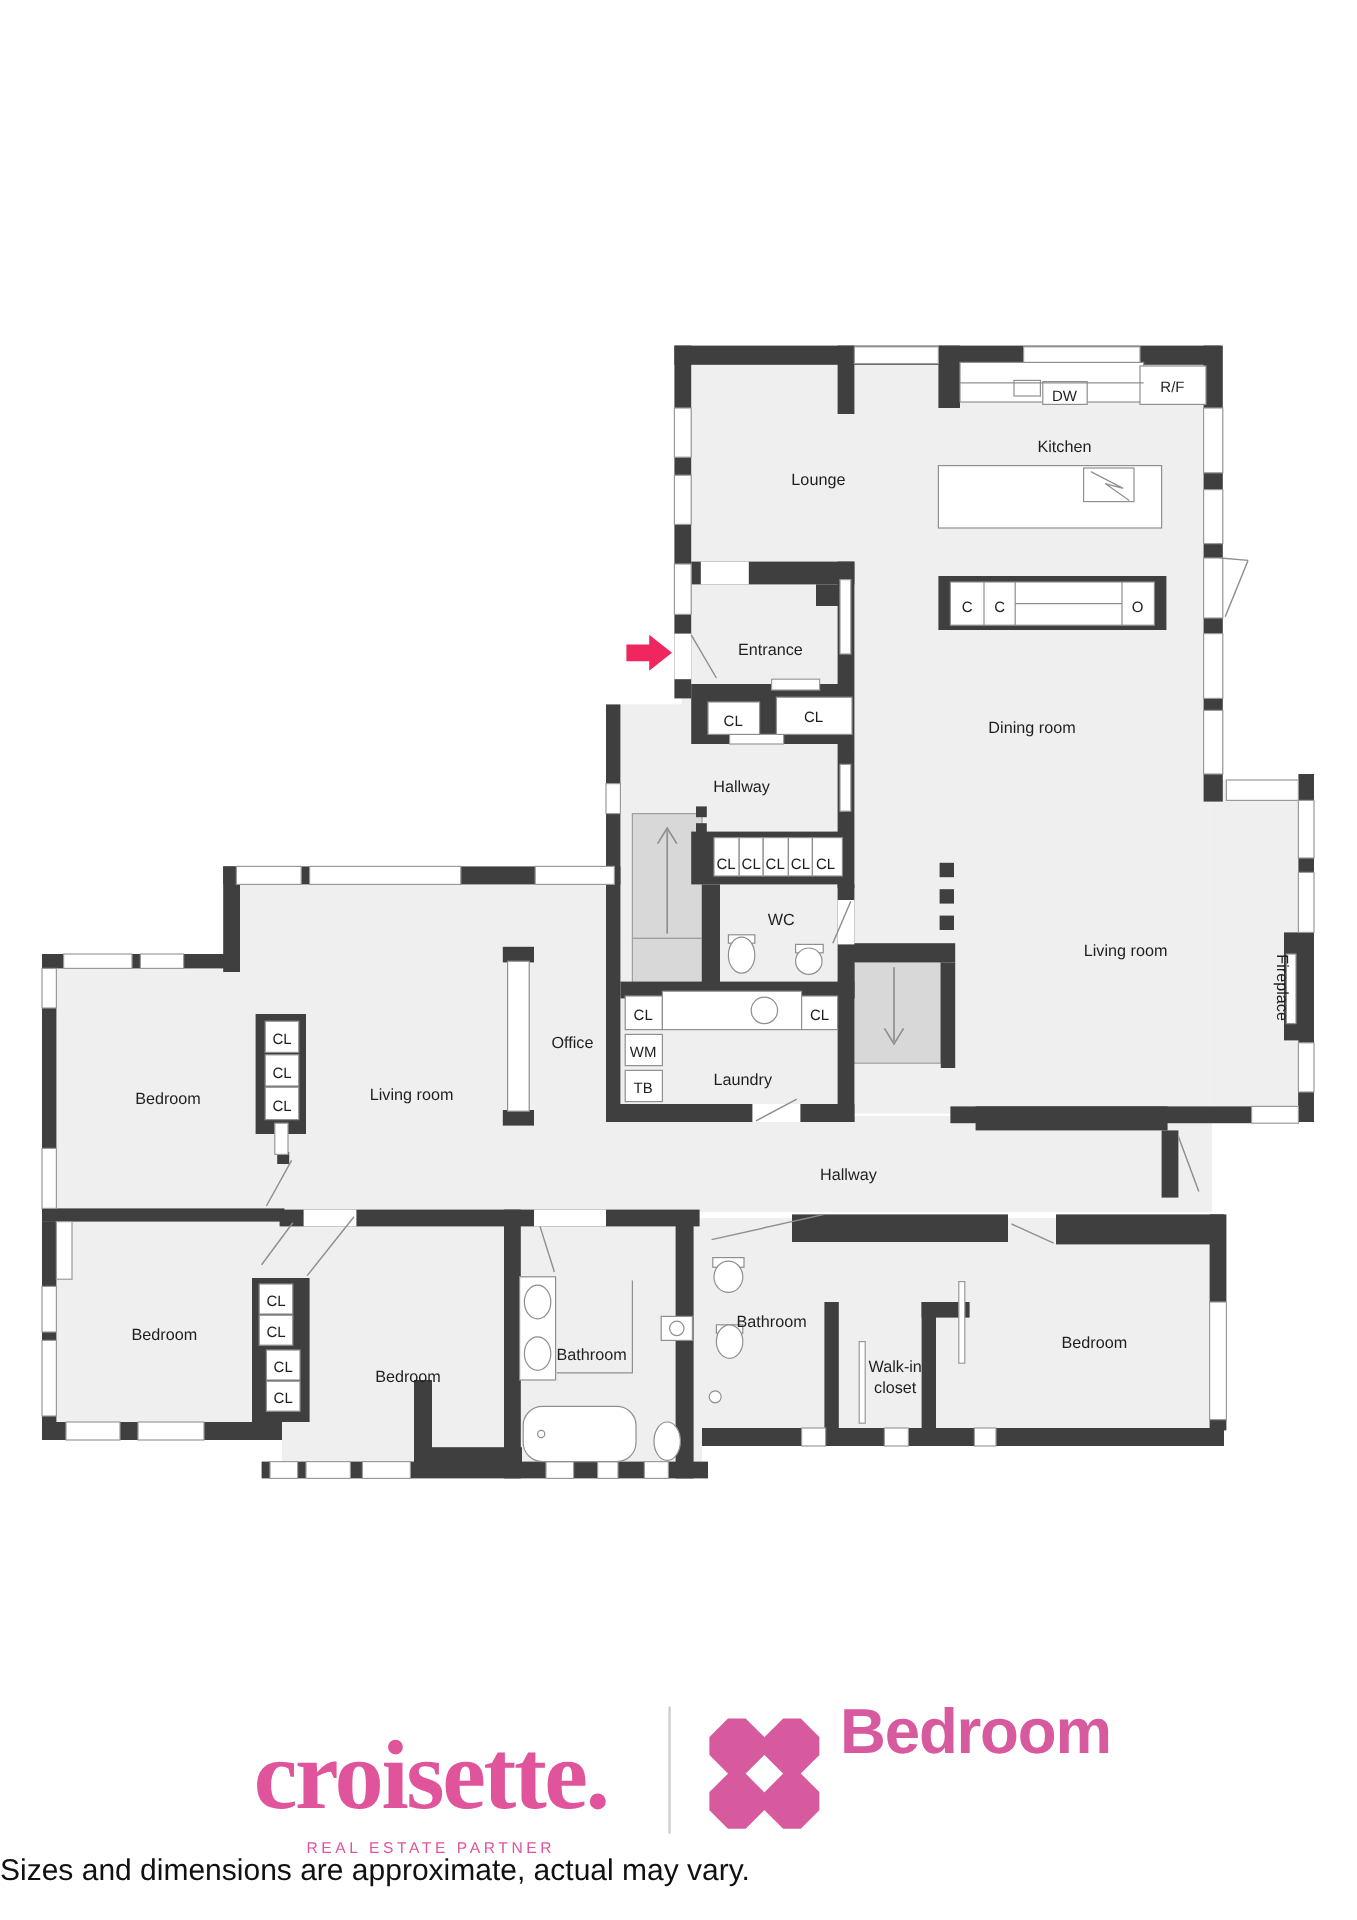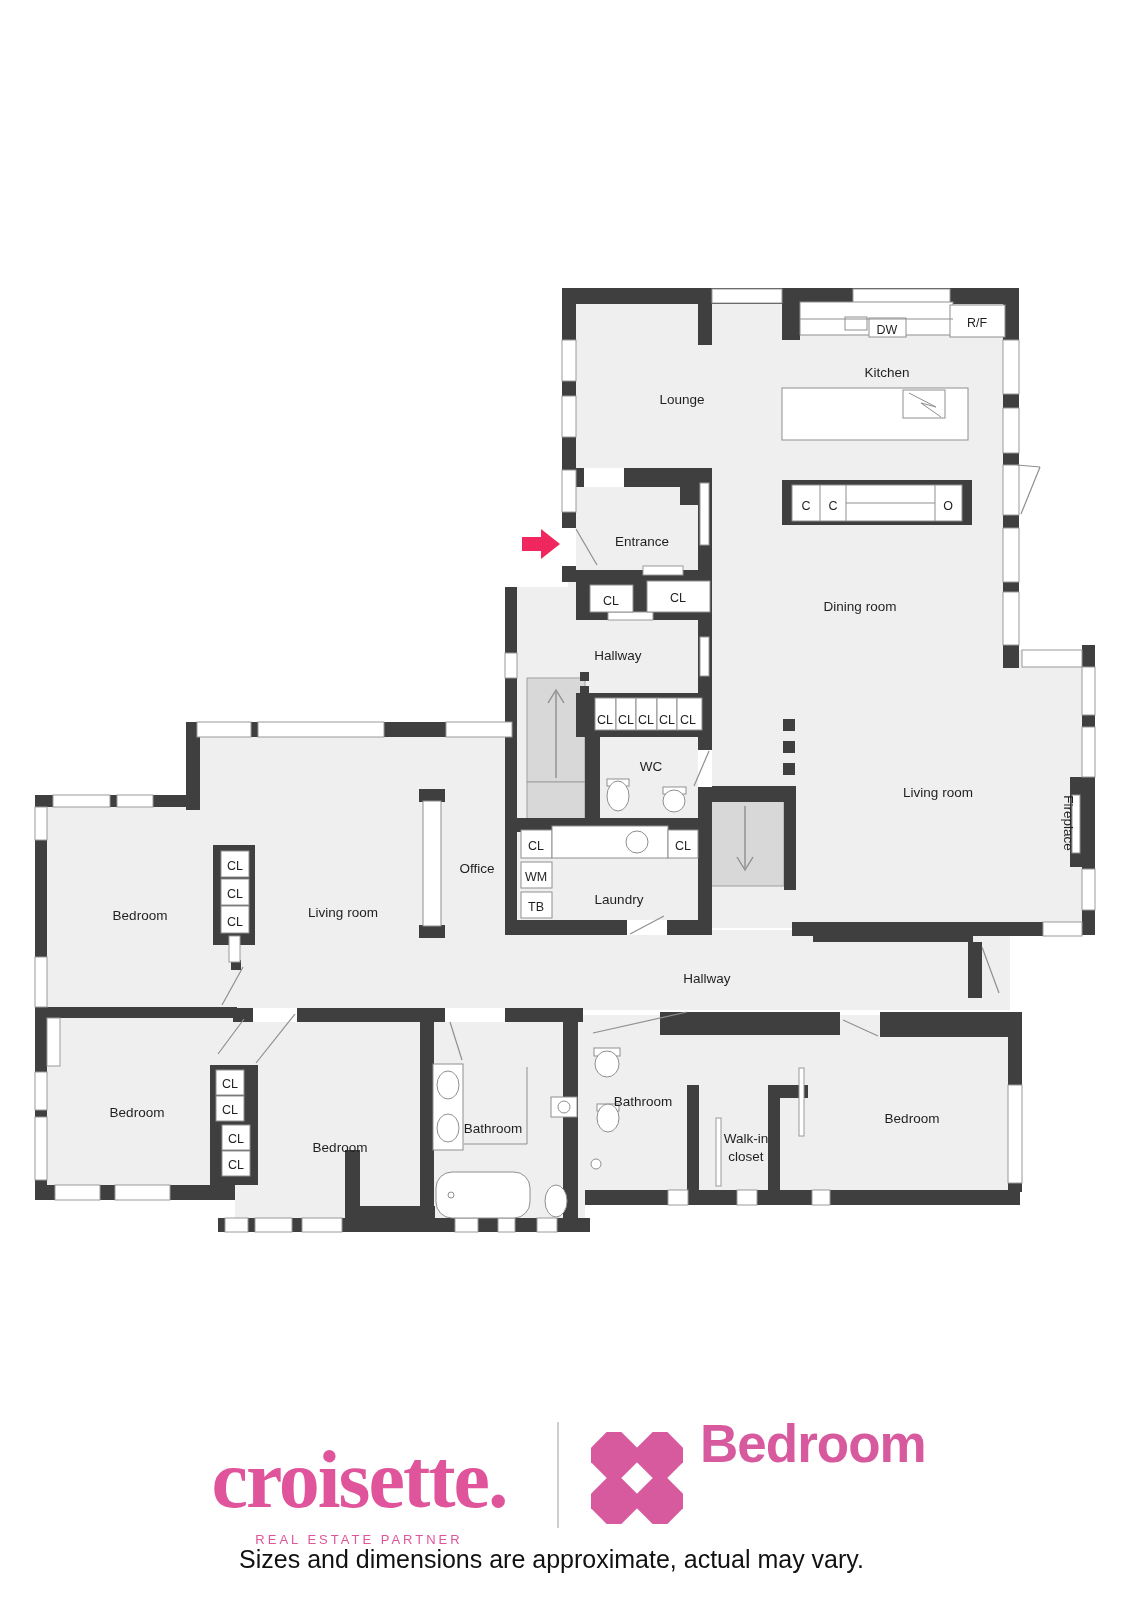--- a/index.html
+++ b/index.html
@@ -24,21 +24,21 @@
   .footer{position:absolute;left:0;top:1408px;width:1131px;height:140px;}
   .croisette{position:absolute;left:193px;top:6px;width:332px;text-align:center;
              color:var(--croisette-pink,#e0549b);margin-top:28px;}
   .croisette-name{font-family:"Liberation Serif", serif;font-weight:700;font-size:82px;
                   line-height:76px;letter-spacing:-2px;}
   .croisette-tagline{margin-top:14px;font-size:13px;font-weight:400;letter-spacing:3px;}
   .logo-divider{position:absolute;left:557px;top:14px;width:2px;height:106px;background:#cfcfcf;}
   .kf-mark{position:absolute;left:591px;top:20px;}
   .kf-text{position:absolute;left:700px;top:10px;color:var(--knight-frank-pink,#d85a9e);
            font-size:53px;font-weight:700;line-height:52px;letter-spacing:-1px;}
-  .disclaimer{position:absolute;left:0;top:1545px;width:1103px;text-align:center;
+  .disclaimer{position:absolute;left:0;top:1545px;width:1103px;text-align:left;
               font-size:25px;color:#111;}
 </style>
 </head>
 <body>
 
 <div class="page">
 
 <svg id="plan" width="1131" height="1600" viewBox="0 0 1131 1600">
 
   <g class="floor">

